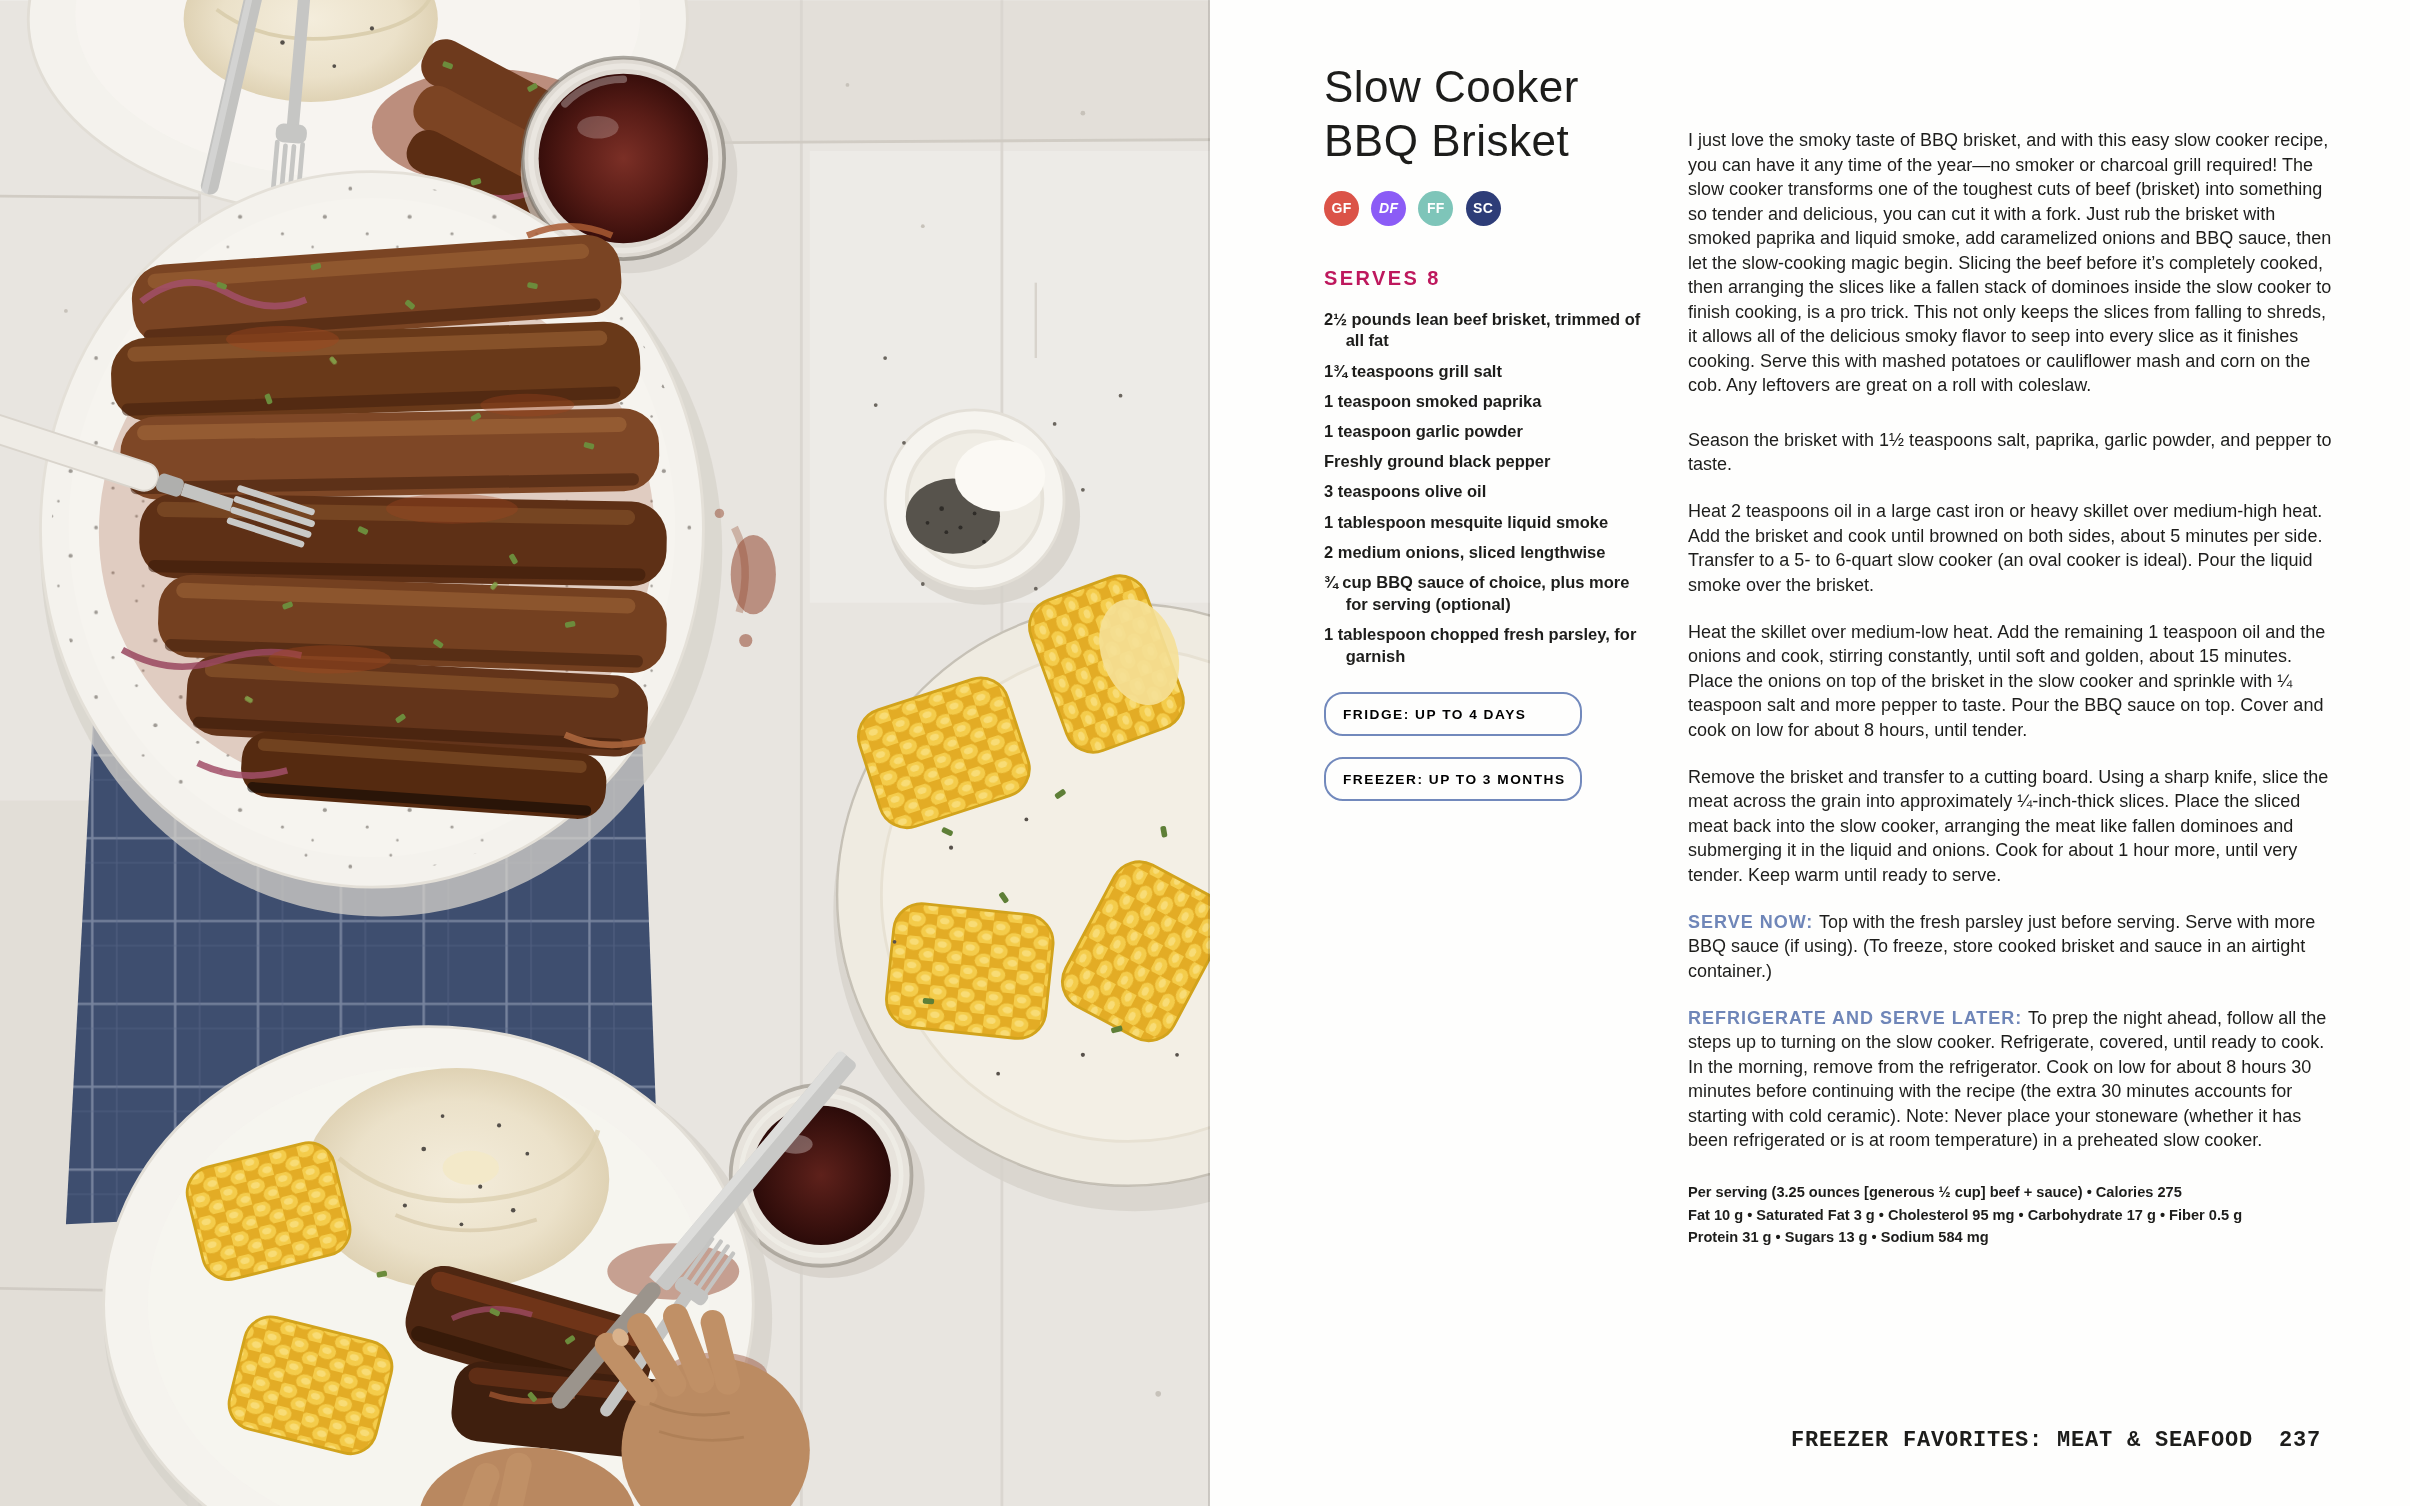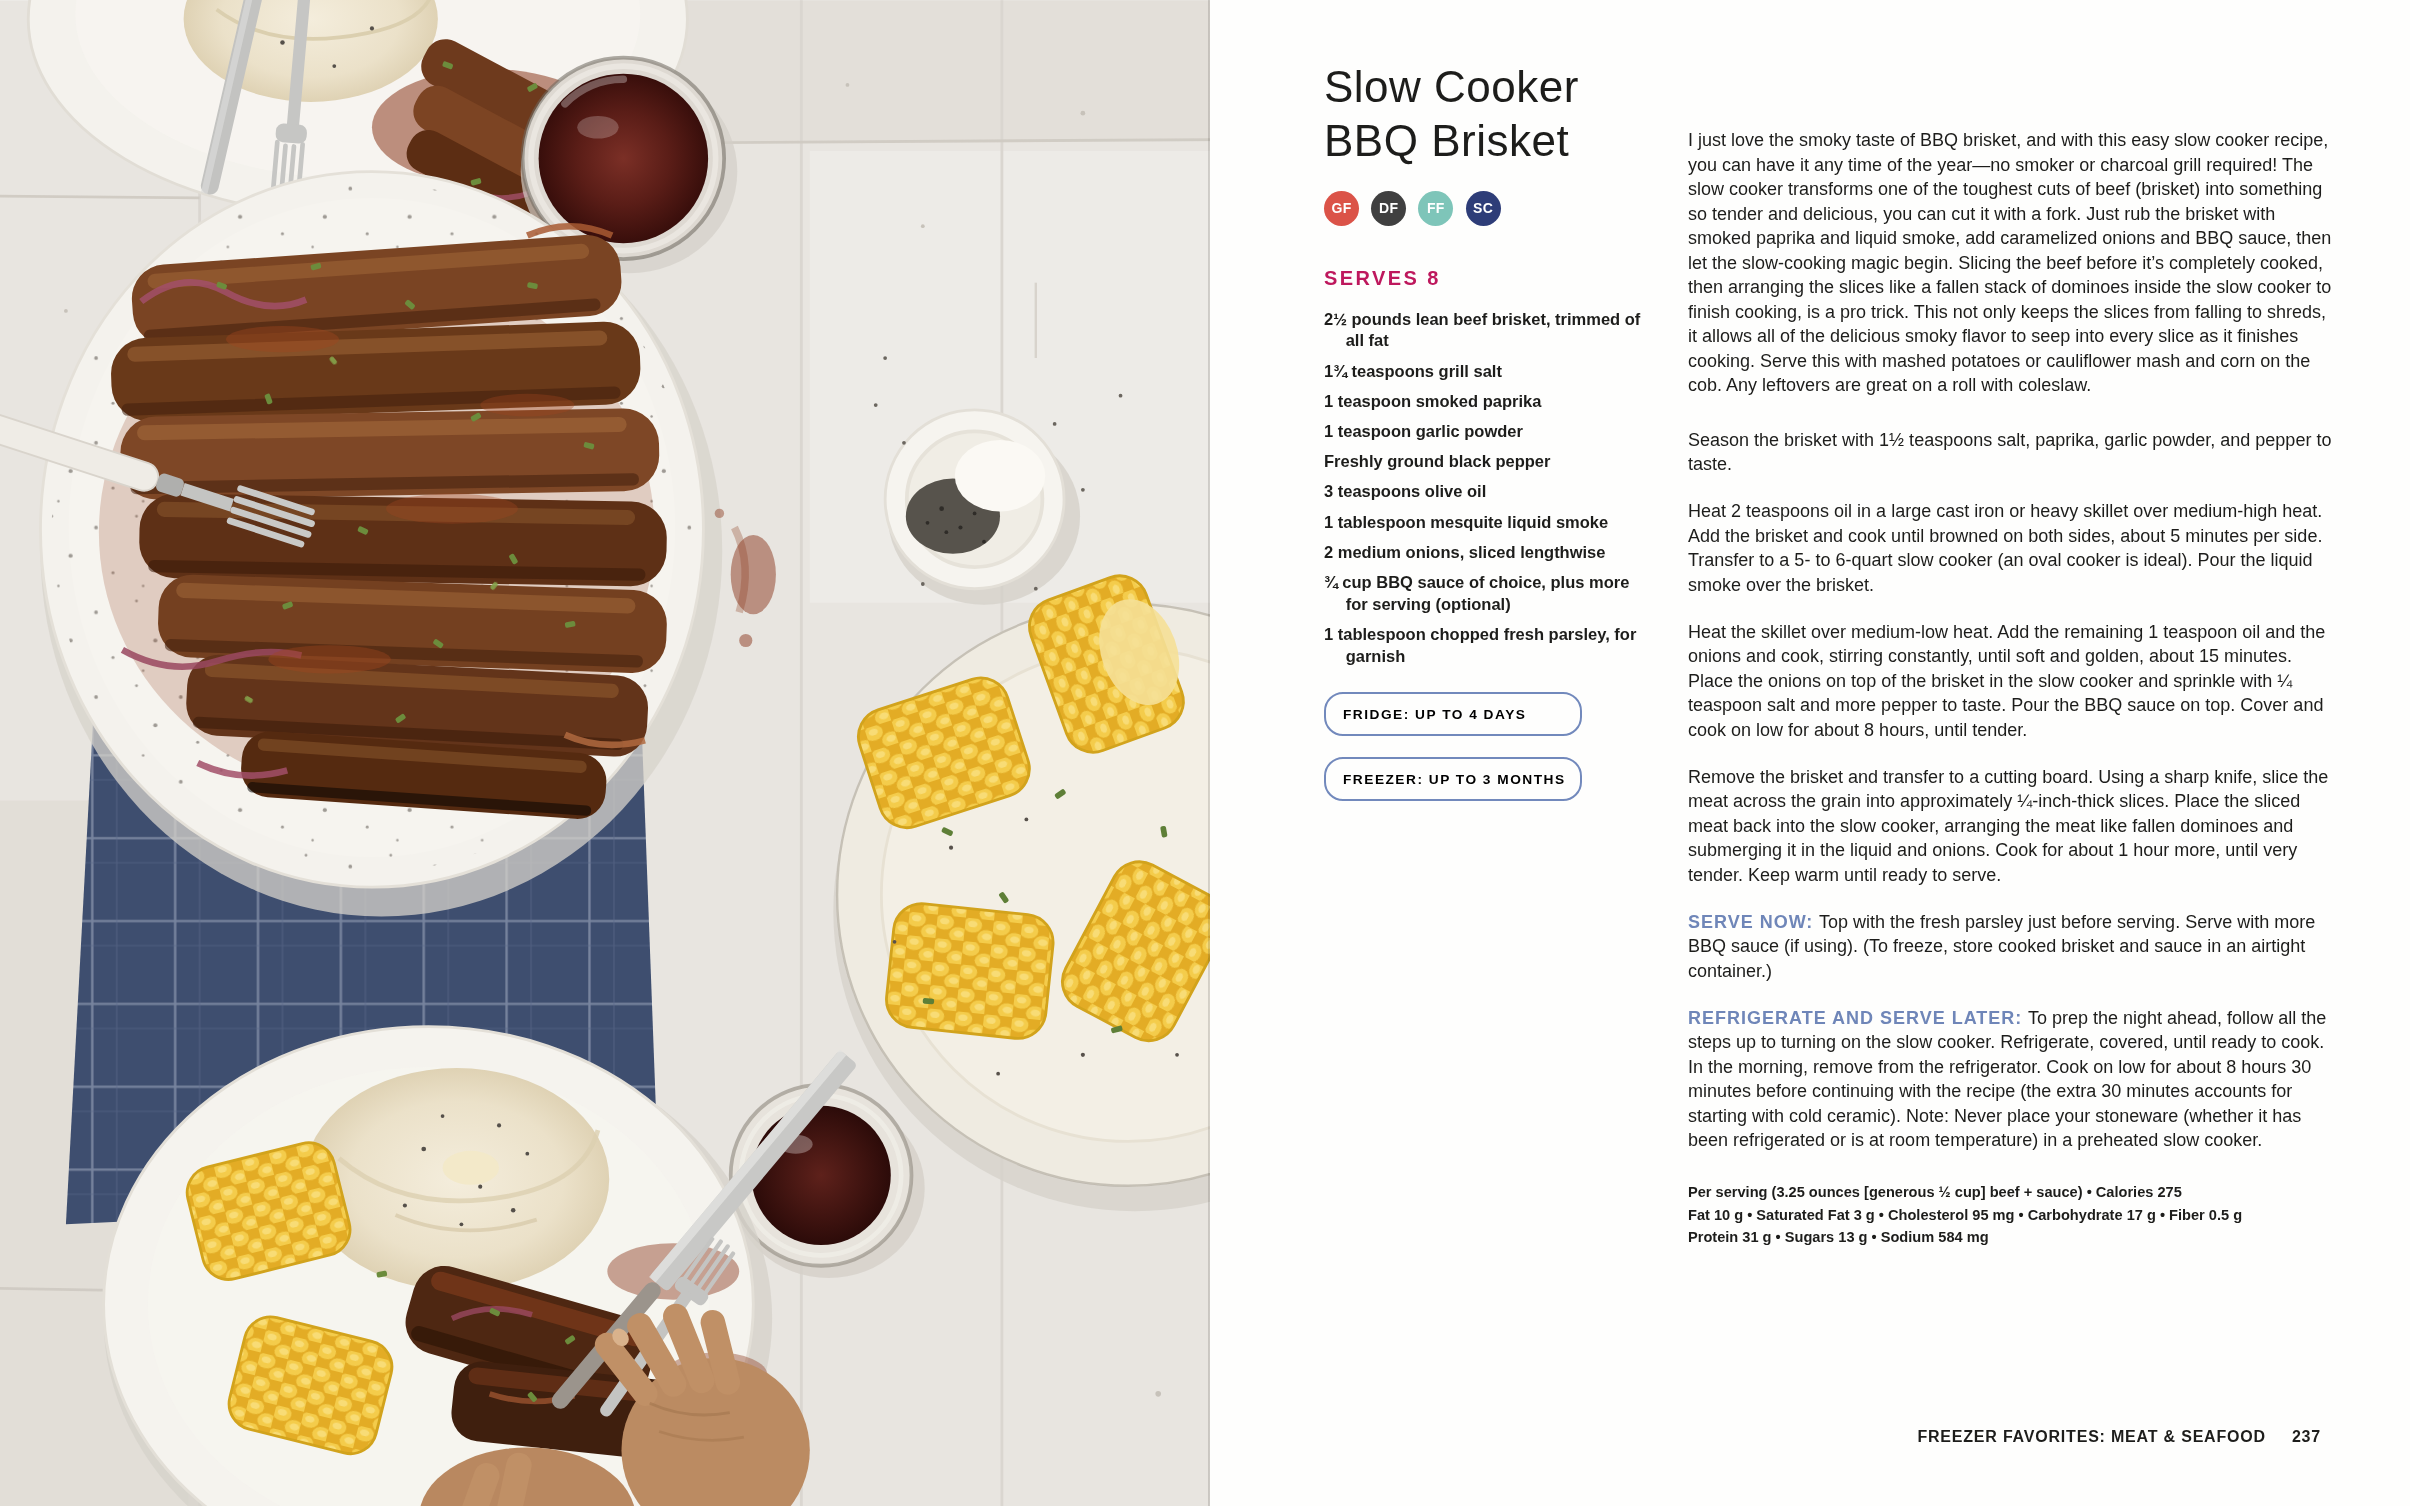--- a/index.html
+++ b/index.html
@@ -10,36 +10,36 @@
     background:linear-gradient(to right,rgba(60,55,50,.18),rgba(60,55,50,0));}
   .recipe-page{position:absolute;left:1210px;top:0;width:1201px;height:1507px;background:#FEFEFD;}
 
   
   .left-col{position:absolute;left:114px;top:60px;width:331px;}
   .title{font-size:44px;line-height:54px;font-weight:400;letter-spacing:0.5px;color:#1D1D1B;margin:0;}
   .title span{display:block;}
   .badges{margin-top:22.6px;display:flex;gap:12.2px;}
   .badge{width:35px;height:35px;border-radius:50%;color:#fff;font-size:14px;font-weight:700;
     display:flex;align-items:center;justify-content:center;letter-spacing:0.3px;}
-  .badge-gf{background:#DB5348;} .badge-df{background:#404040;}
+  .badge-gf{background:#DB5348;} .badge-df{background:#8b5cf6;font-style:italic;}
   .badge-ff{background:#7EC5B9;} .badge-sc{background:#2E3D78;}
   .serves{margin-top:41px;color:#be185d;font-weight:700;font-size:20px;letter-spacing:2.4px;}
   .ingredients{margin:19px 0 0 0;padding:0;list-style:none;font-weight:700;font-size:16.5px;line-height:21.7px;}
   .ingredients li{padding-left:21.7px;text-indent:-21.7px;margin-bottom:8.5px;}
   .storage-box{width:237px;border:2.4px solid #7289BC;border-radius:19px;color:#000000;font-weight:700;
     font-size:13.7px;letter-spacing:1.5px;padding:13px 0 12.2px 17px;}
   .storage-box.first{margin-top:24.5px;} .storage-box.second{margin-top:21px;}
 
   
   .right-col{position:absolute;left:478px;top:128px;width:650px;font-size:18px;line-height:24.5px;}
   .right-col p{margin:0 0 22.6px 0;}
   .right-col p.intro{margin-bottom:30px;}
   .blue-label{color:#6F86B8;font-weight:700;letter-spacing:1px;margin-right:5.6px;text-align:right;}
   .nutrition{margin-top:28px;font-weight:700;font-size:14.6px;line-height:22.6px;}
-  .footer{position:absolute;right:90px;top:1428px;font-size:16px;font-weight:700;letter-spacing:0.8px;white-space:nowrap;}
+  .footer{position:absolute;right:90px;top:1428px;font-size:22px;font-weight:700;letter-spacing:0.8px;white-space:nowrap;font-family:Liberation Mono, monospace;}
   .footer .pageno{margin-left:26px;}
 </style>
 </head>
 <body>
 
 <div class="book">
 
   <div class="photo-page">
     <svg width="1210" height="1507" viewBox="0 0 1285 1600" aria-hidden="true">
       <defs>

